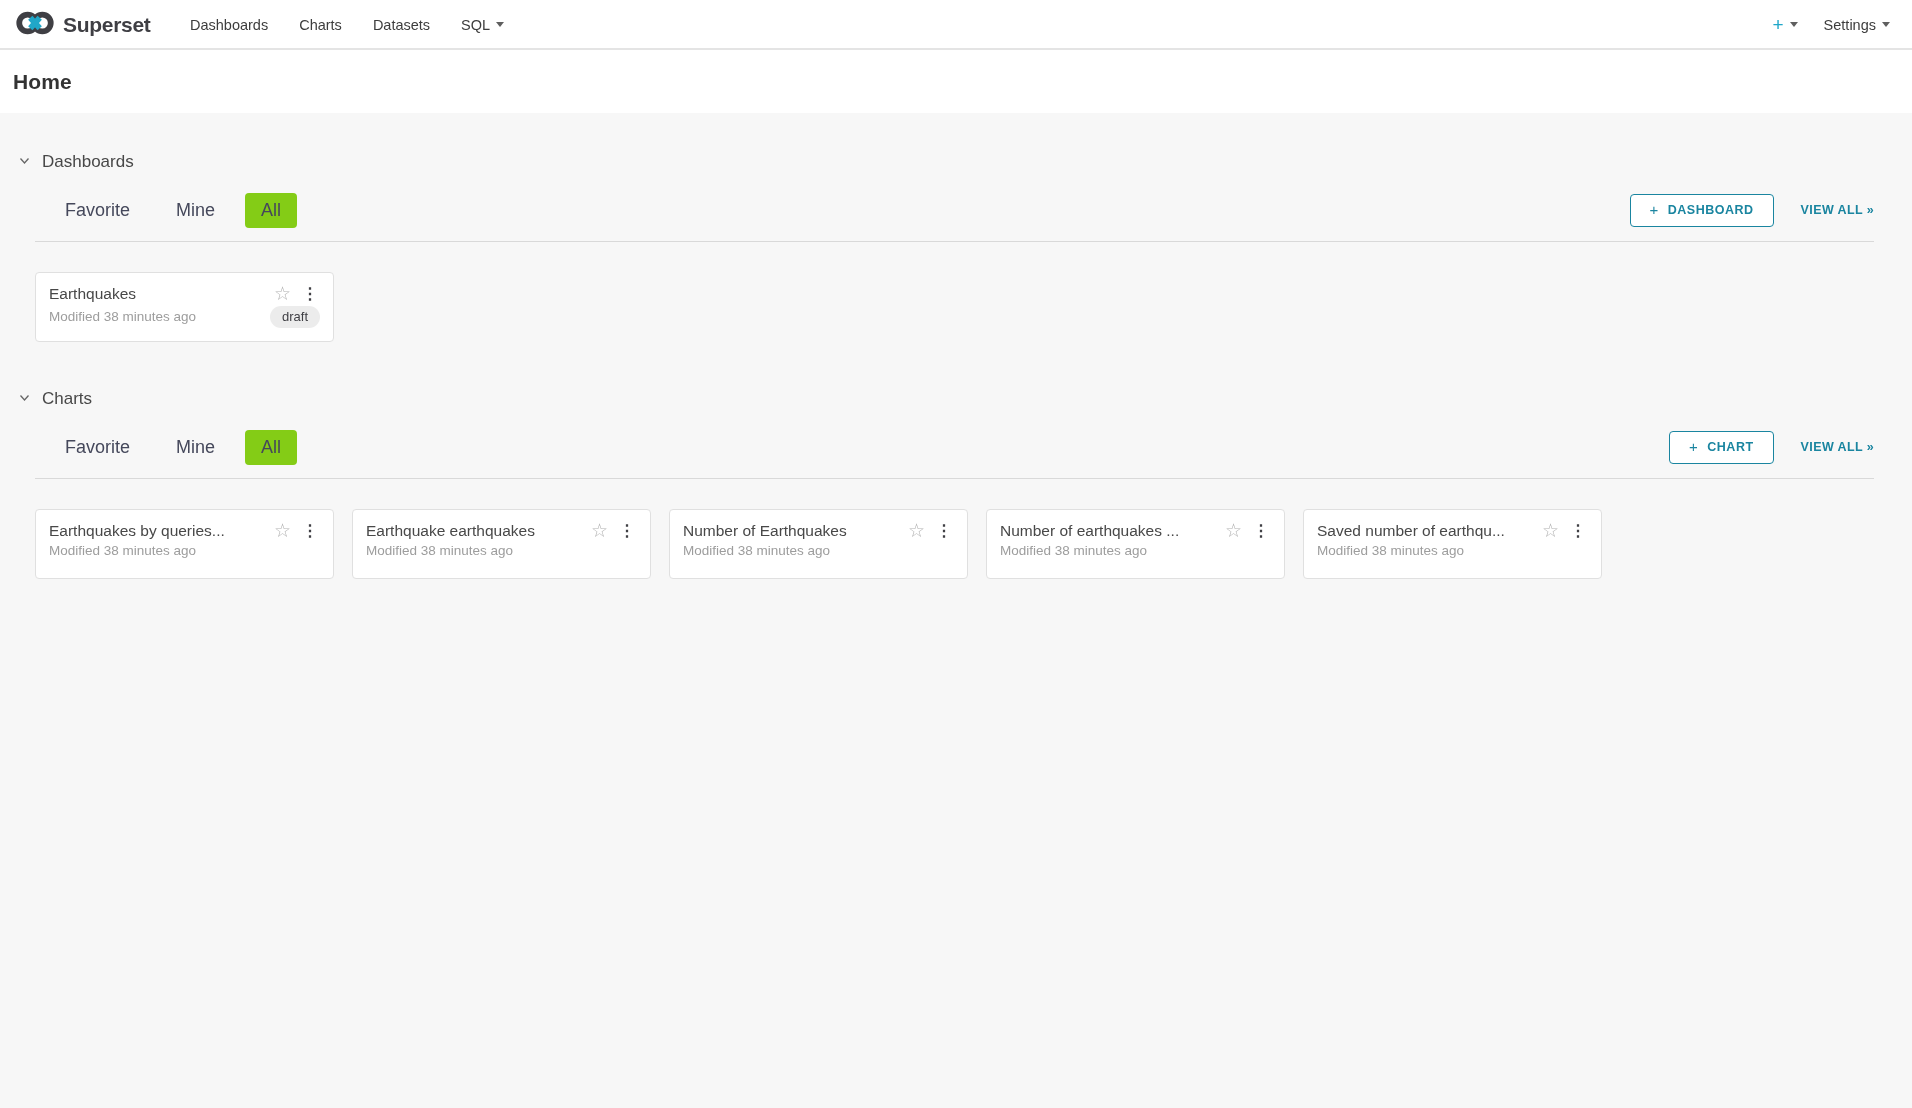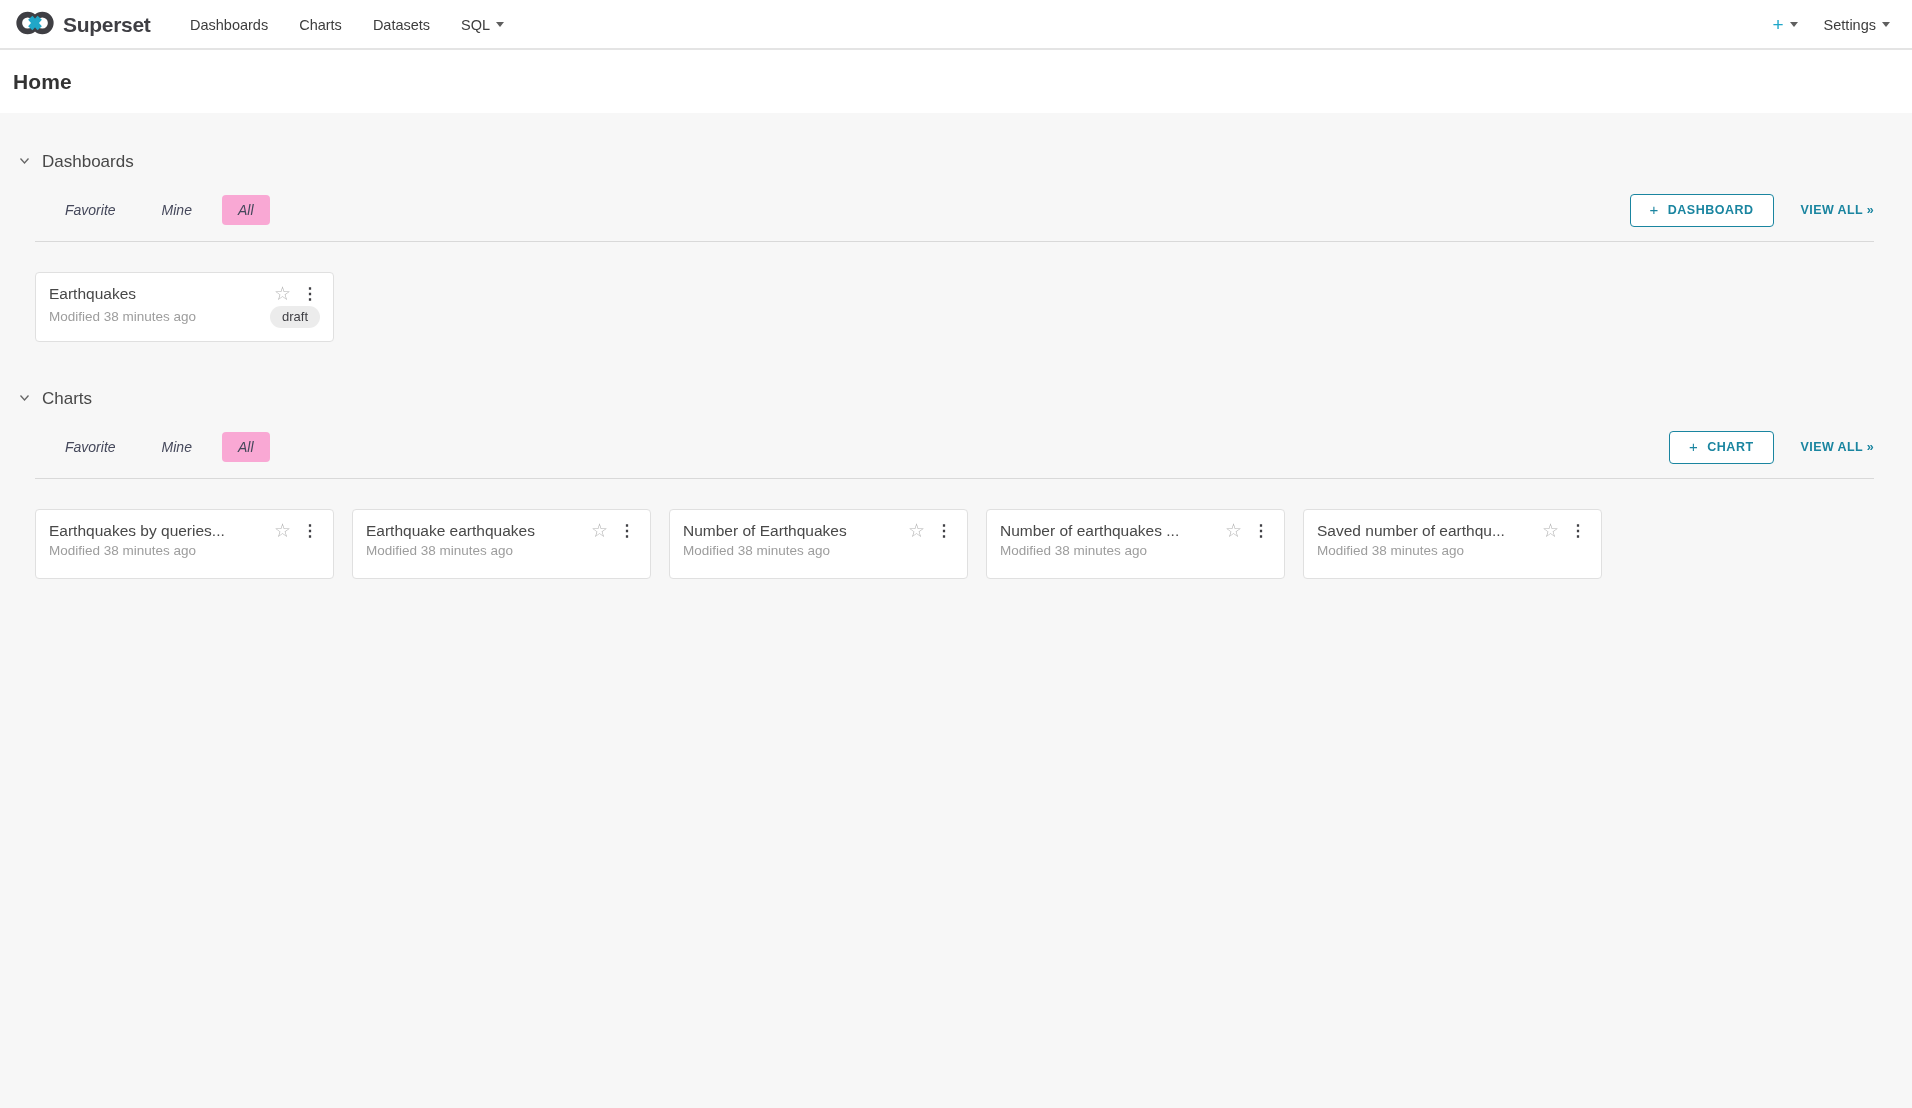--- a/index.html
+++ b/index.html
@@ -45,23 +45,23 @@
     display:flex; align-items:center; gap:11px; cursor:pointer;
     font-size:17px; color:#484848; margin-left:2px; height:22px;
   }
   .chev { flex:0 0 auto; display:block; }
 
   .section-body { margin-left:19px; margin-top:21px; }
 
   .tabs-row { display:flex; align-items:center; justify-content:space-between; height:32px; }
   .tabs { display:flex; align-items:center; gap:14px; margin-left:14px; }
   .tab {
-    font-size:14px; color:#45485b; padding:7px 16px; border-radius:4px; cursor:pointer;font-style:italic;
-  }
-  .tab.active { background:#f9a8d4; }
+    font-size:18px; color:#45485b; padding:7px 16px; border-radius:4px; cursor:pointer;
+  }
+  .tab.active { background:#84cc16; }
 
   .actions { display:flex; align-items:center; gap:27px; }
   .btn-outline {
     display:flex; align-items:center; gap:9px;
     border:1px solid #1a85a0; border-radius:4px; background:#fff;
     color:#1a85a0; font-weight:700; font-size:12.5px; letter-spacing:0.5px;
     padding:0 19px; height:33px; cursor:pointer;
     font-family:"Liberation Sans", sans-serif;
   }
   .btn-plus { font-size:15px; font-weight:400; line-height:1; margin-top:-1px; }

